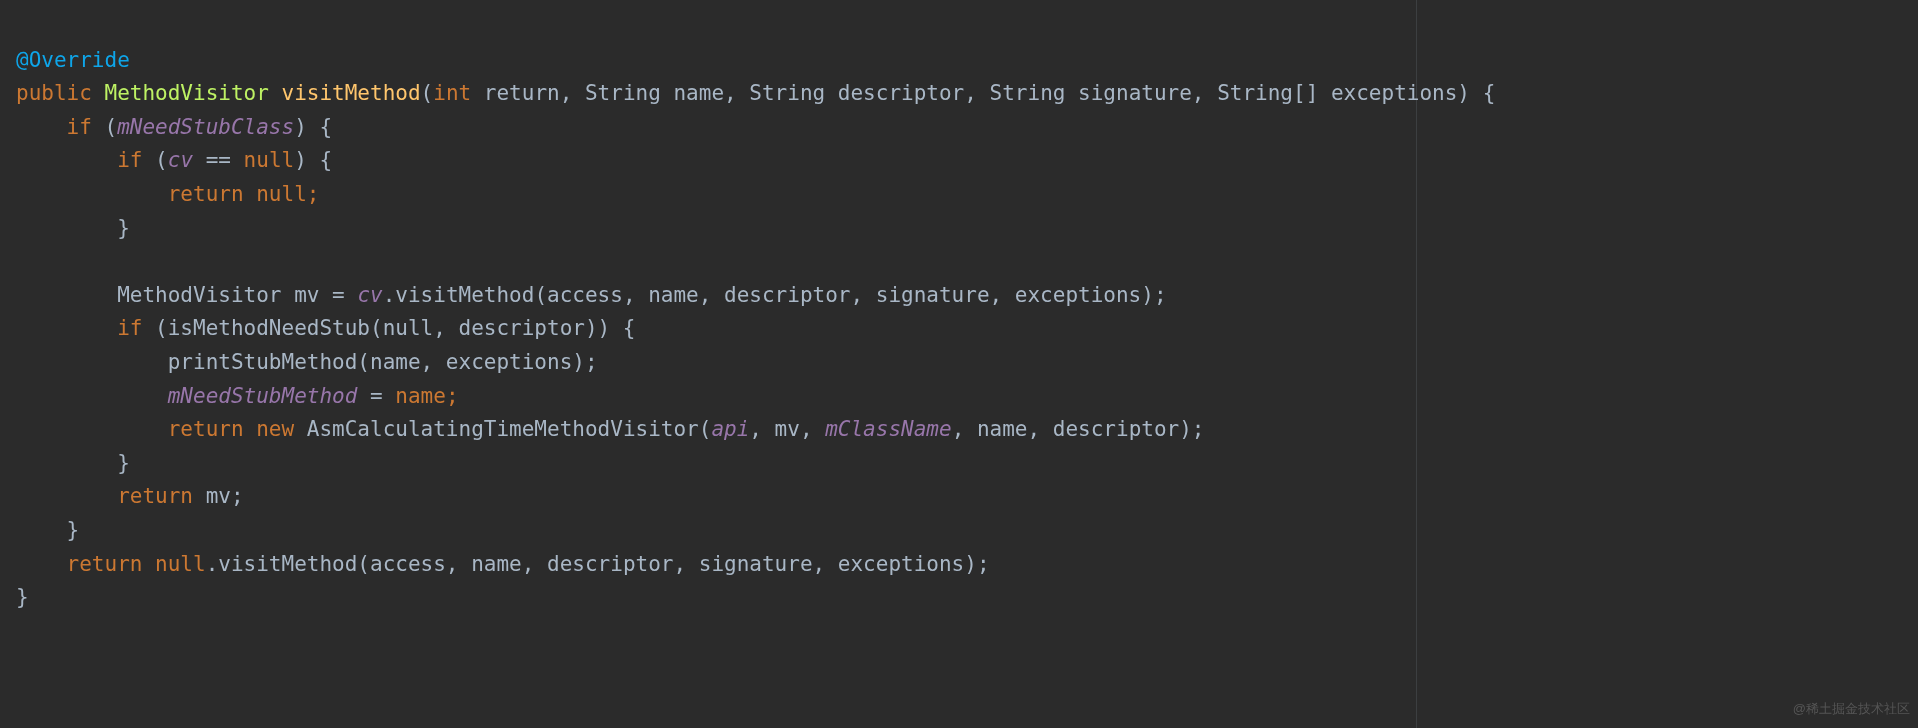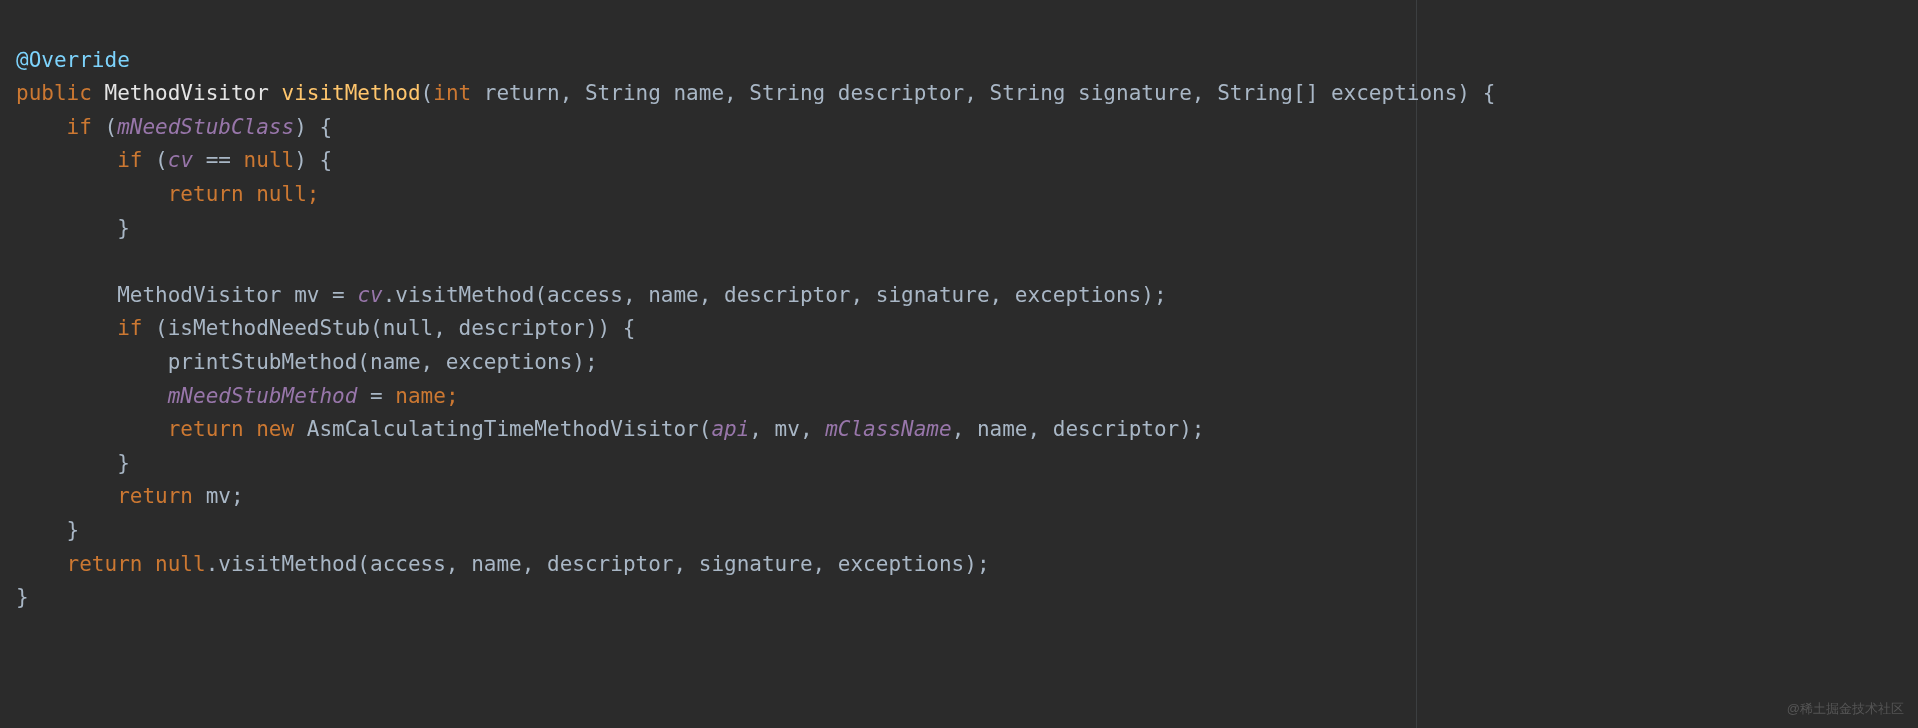--- a/index.html
+++ b/index.html
@@ -24,36 +24,36 @@
       white-space: pre;
     }
     .vertical-guide {
       position: absolute;
       top: 0;
       bottom: 0;
       left: 1416px;
       width: 1px;
       background: #3c3f41;
     }
-    .annotation { color: #7dd3fc; }
+    .annotation { color: #0ea5e9; }
     .keyword { color: #cc7832; text-align: right; }
-    .type { color: #e5e5e5; text-align: center; }
+    .type { color: #bef264; text-align: center; }
     .method-name { color: #ffc66d; }
     .field { color: #9876aa; font-style: italic; }
     .bool-null { color: #cc7832; }
     .punct { color: #cc7832; }
     .plain { color: #a9b7c6; }
     pre {
       font-family: inherit;
       font-size: inherit;
     }
     .watermark {
       position: absolute;
       bottom: 8px;
-      right: 14px;
+      right: 8px;
       font-size: 13px;
       color: #555;
       font-family: sans-serif;
     }
   </style>
 </head>
 <body>
 
 <div class="vertical-guide"></div>
 

